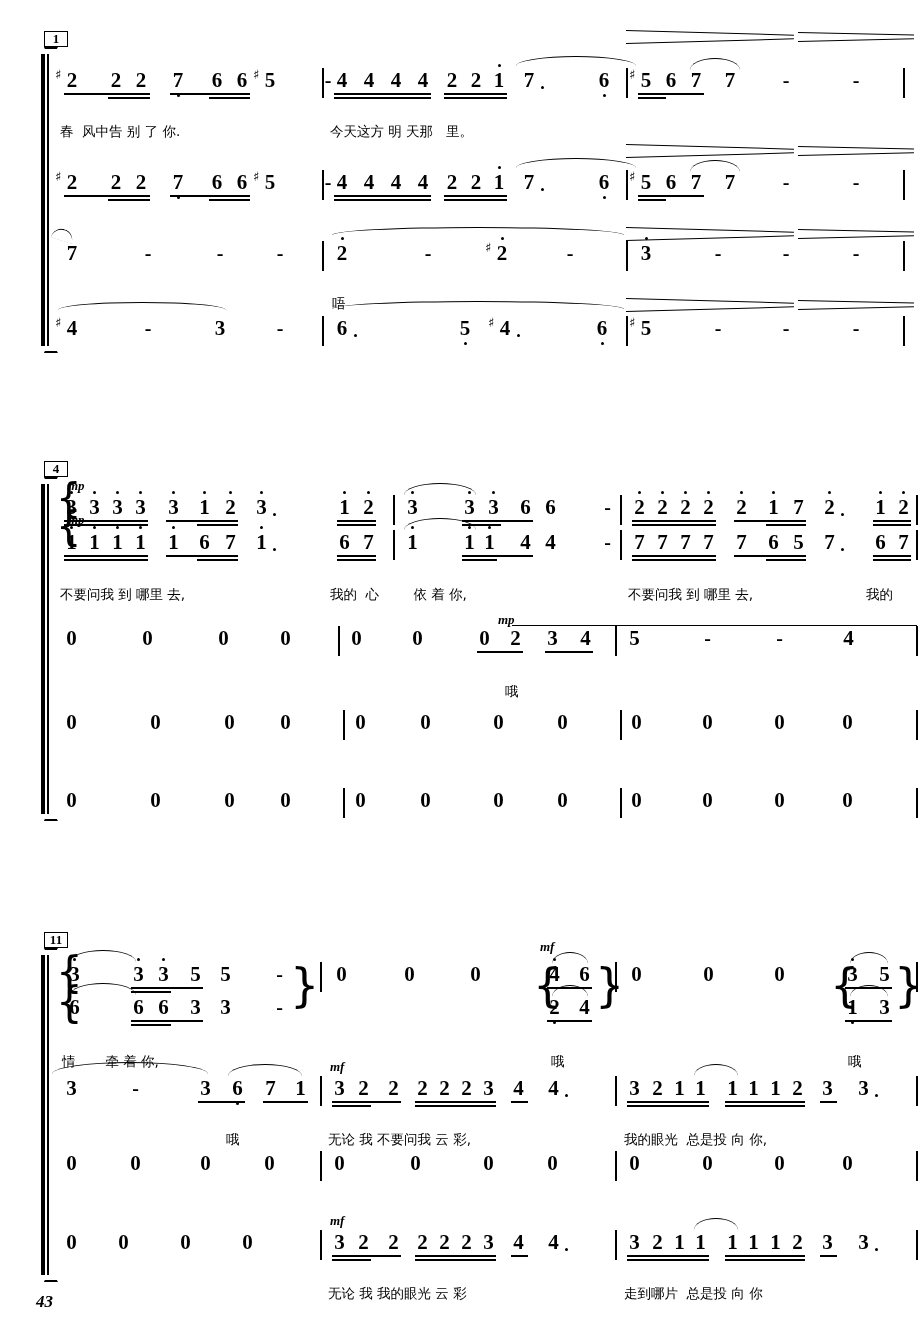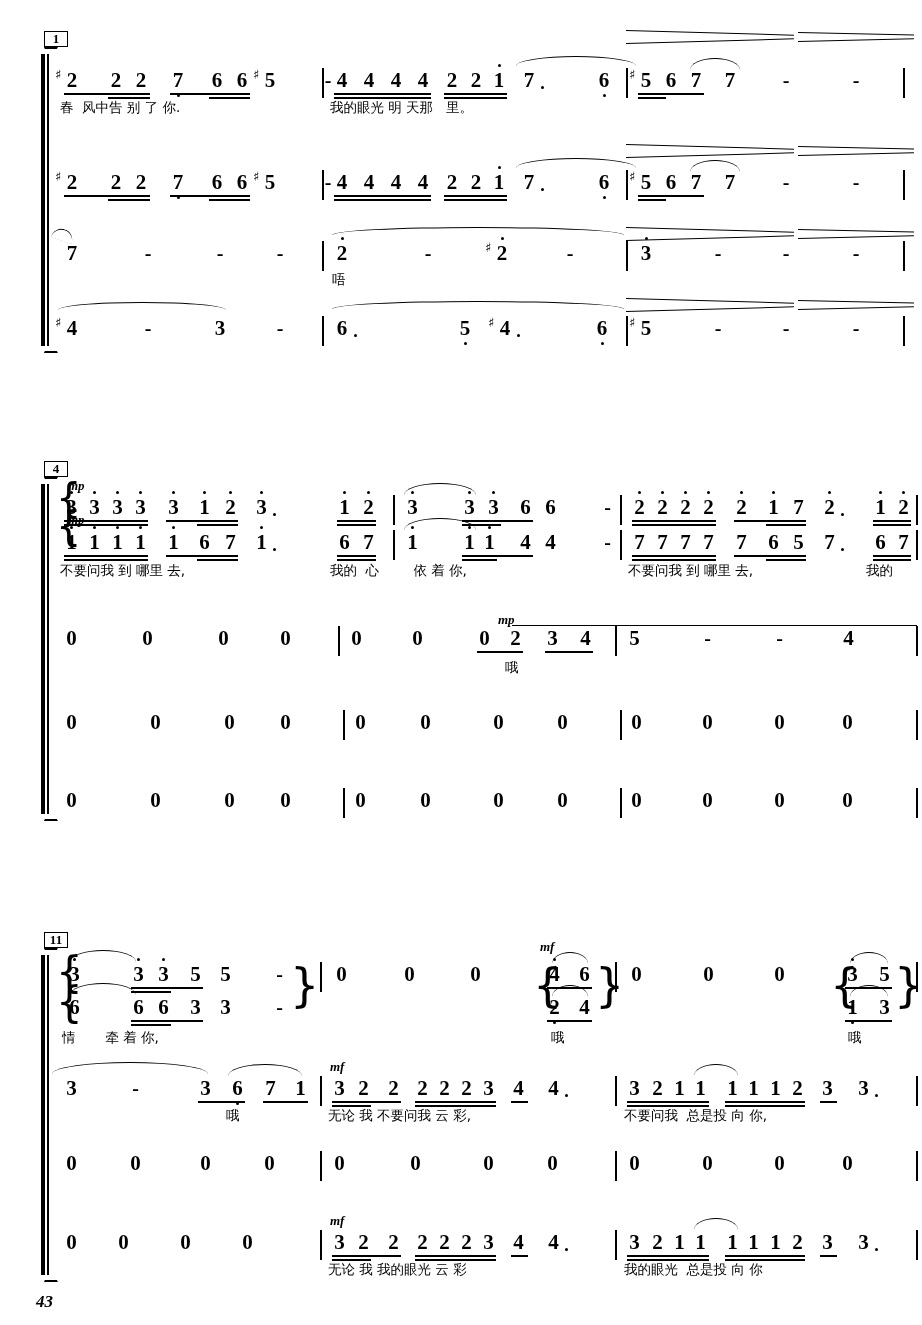--- a/index.html
+++ b/index.html
@@ -88,20 +88,21 @@
   .slur.long{height:9px;}
 
   
   .lyric{
     position:absolute;
     font-family:"DejaVu Sans",sans-serif;
     font-size:13.5px;
     line-height:15px;
     white-space:pre;
     letter-spacing:0px;
+    margin-top:24px;
   }
 
   
   .dyn{
     position:absolute;
     font-family:"Liberation Serif",serif;
     font-style:italic;
     font-weight:700;
     font-size:13px;
     line-height:13px;
@@ -212,21 +213,21 @@
       <div class="beam" style="left:638px;top:23px;width:66px;"></div>
       <div class="beam" style="left:638px;top:27px;width:28px;"></div>
       <span class="note" style="left:722px;width:16px;">7</span>
       <div class="slur" style="left:690px;top:-12px;width:50px;"></div>
       <span class="dash" style="left:778px;width:16px;">-</span>
       <span class="dash" style="left:848px;width:16px;">-</span>
       <div class="bar" style="left:903px;top:-2px;height:30px;"></div>
     </div>
 
     <div class="lyric" style="left:60px;top:100px;">春  风中告 别 了 你.</div>
-    <div class="lyric" style="left:330px;top:100px;">我的眼光 明 天那   里。</div>
+    <div class="lyric" style="left:330px;top:100px;">今天这方 明 天那   里。</div>
 
     <div class="staff" style="left:0;top:172px;width:922px;">
       <span class="note" style="left:64px;width:16px;">2<span class="acc">♯</span></span>
       <span class="note" style="left:108px;width:16px;">2</span>
       <span class="note" style="left:133px;width:16px;">2</span>
       <span class="note" style="left:170px;width:16px;">7<span class="odot dn"></span></span>
       <span class="note" style="left:209px;width:16px;">6</span>
       <span class="note" style="left:234px;width:16px;">6</span>
       <span class="note" style="left:262px;width:16px;">5<span class="acc">♯</span></span>
       <span class="dash" style="left:320px;width:16px;">-</span>
@@ -599,21 +600,21 @@
       <div class="beam" style="left:725px;top:23px;width:80px;"></div>
       <div class="beam" style="left:725px;top:27px;width:80px;"></div>
       <div class="slur" style="left:694px;top:-14px;width:44px;"></div>
       <span class="note" style="left:820px;width:15px;">3</span>
       <div class="beam" style="left:820px;top:23px;width:17px;"></div>
       <span class="note" style="left:856px;width:15px;">3<span class="augdot"></span></span>
       <div class="bar" style="left:916px;top:-2px;height:30px;"></div>
     </div>
     <div class="lyric" style="left:226px;top:1108px;">哦</div>
     <div class="lyric" style="left:328px;top:1108px;">无论 我 不要问我 云 彩,</div>
-    <div class="lyric" style="left:624px;top:1108px;">不要问我  总是投 向 你,</div>
+    <div class="lyric" style="left:624px;top:1108px;">我的眼光  总是投 向 你,</div>
 
     <div class="staff" style="left:0;top:1153px;width:922px;">
       <span class="note" style="left:64px;width:15px;">0</span>
       <span class="note" style="left:128px;width:15px;">0</span>
       <span class="note" style="left:198px;width:15px;">0</span>
       <span class="note" style="left:262px;width:15px;">0</span>
       <div class="bar" style="left:320px;top:-2px;height:30px;"></div>
       <span class="note" style="left:332px;width:15px;">0</span>
       <span class="note" style="left:408px;width:15px;">0</span>
       <span class="note" style="left:481px;width:15px;">0</span>
@@ -660,18 +661,18 @@
       <span class="note" style="left:790px;width:15px;">2</span>
       <div class="beam" style="left:725px;top:23px;width:80px;"></div>
       <div class="beam" style="left:725px;top:27px;width:80px;"></div>
       <div class="slur" style="left:694px;top:-14px;width:44px;"></div>
       <span class="note" style="left:820px;width:15px;">3</span>
       <div class="beam" style="left:820px;top:23px;width:17px;"></div>
       <span class="note" style="left:856px;width:15px;">3<span class="augdot"></span></span>
       <div class="bar" style="left:916px;top:-2px;height:30px;"></div>
     </div>
     <div class="lyric" style="left:328px;top:1262px;">无论 我 我的眼光 云 彩</div>
-    <div class="lyric" style="left:624px;top:1262px;">我的眼光  总是投 向 你</div>
+    <div class="lyric" style="left:624px;top:1262px;">走到哪片  总是投 向 你</div>
   </div>
 
   <div class="pageno" style="left:36px;top:1292px;">43</div>
 
 </div>
 
 </body></html>

